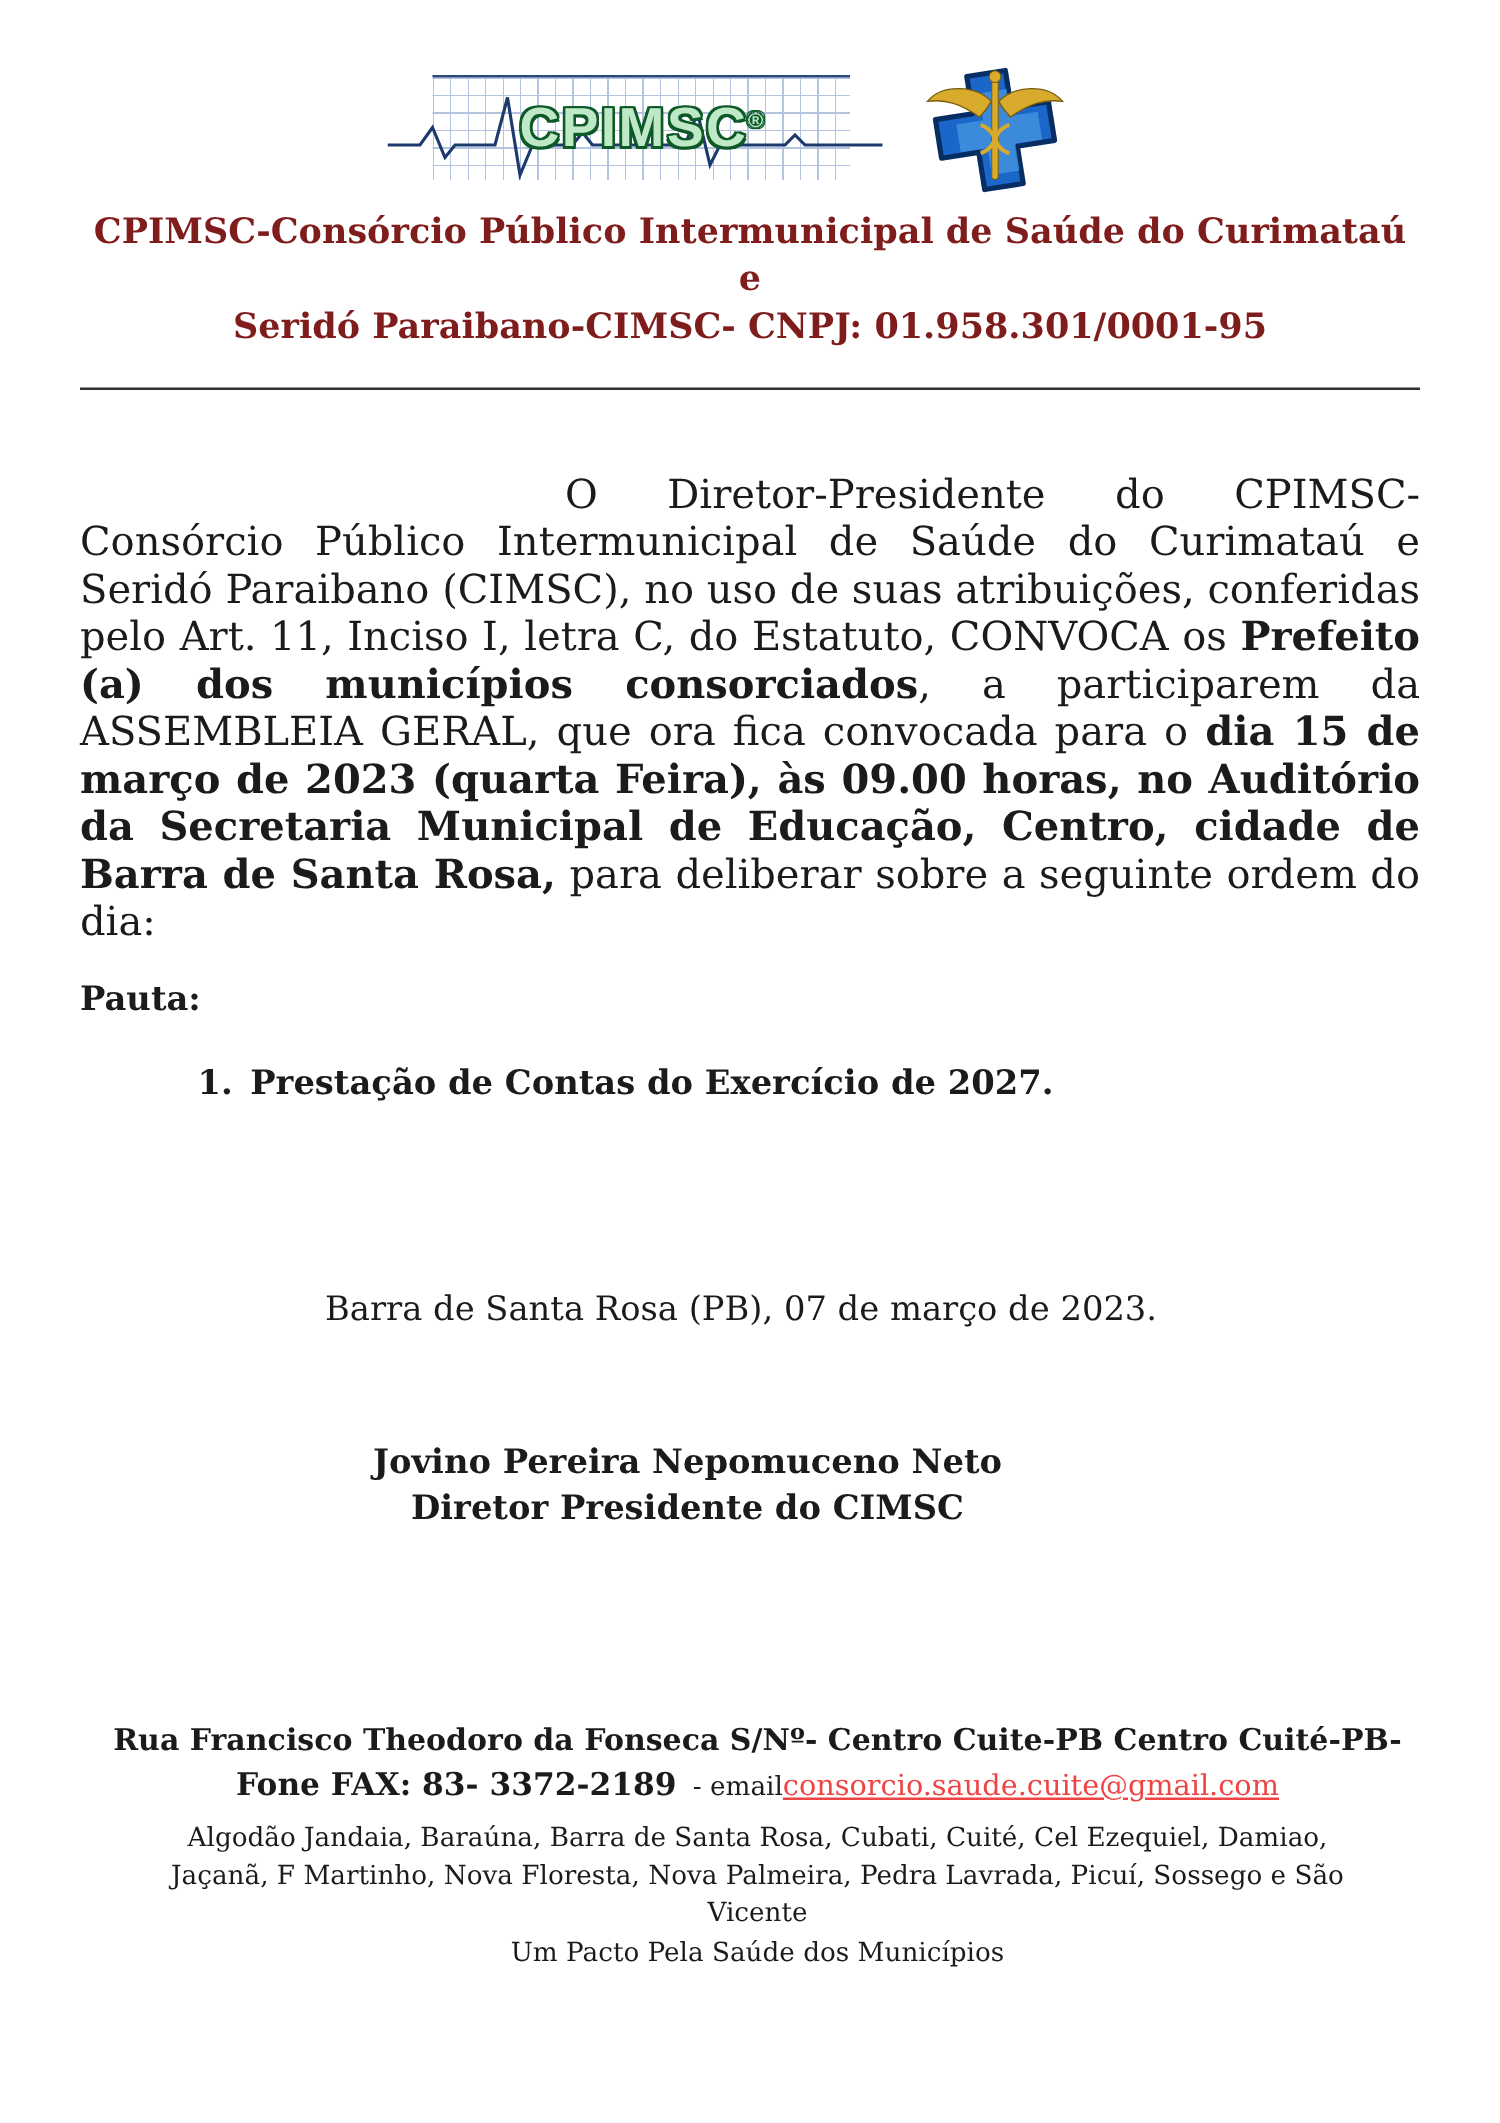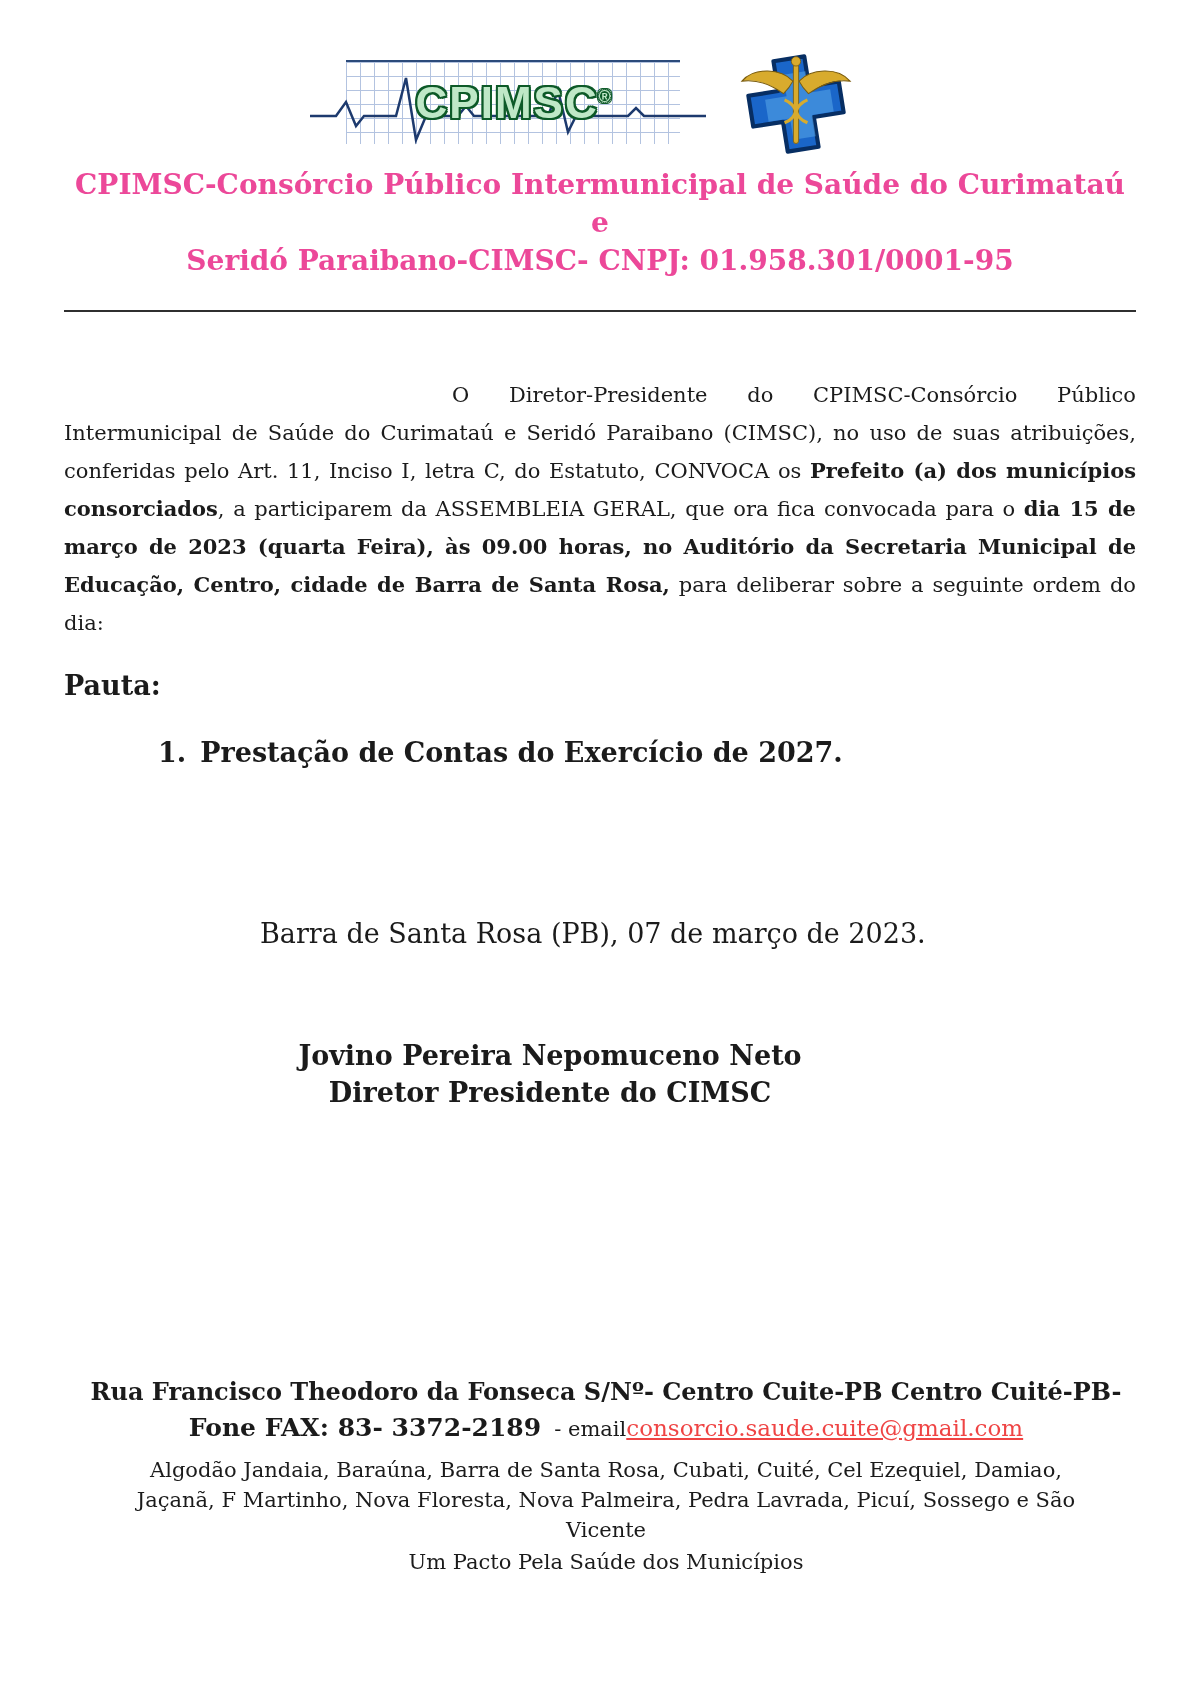--- a/index.html
+++ b/index.html
@@ -31,33 +31,33 @@
     color: #bfe8c7;
     text-shadow: -2px 0 #0d5a28, 2px 0 #0d5a28, 0 -2px #0d5a28, 0 2px #0d5a28,
                  -2px -2px #0d5a28, 2px 2px #0d5a28, -2px 2px #0d5a28, 2px -2px #0d5a28;
   }
   .logo-mark { font-size: 16px; vertical-align: super; letter-spacing: 0; }
   .cross-svg { position: absolute; right: 4px; top: -4px; width: 180px; height: 104px; }
 
   
   .org-title {
     margin-top: 14px; text-align: center;
-    font-size: 28px; font-weight: bold; line-height: 38px; color: #ec4899;
+    font-size: 28px; font-weight: bold; line-height: 38px; color: #7f1d1d;
   }
   .org-title .line { display: block; }
 
   .divider { margin-top: 30px; border-bottom: 2px solid #2f2f2f; height: 0; }
 
   
   .notice-title { margin-top: 88px; text-align: center; font-weight: bold; font-size: 27px; line-height: 36px; }
 
   
   .body-par {
     margin-top: 64px;
-    font-size: 21px; line-height: 38px;
+    font-size: 32px; line-height: 38px;
     text-align: justify;
     text-indent: 388px;
   }
   .body-par b { font-weight: bold; }
 
   .pauta { margin-top: 28px; font-size: 27px; font-weight: bold; }
   .agenda-item { margin-top: 36px; margin-left: 94px; font-size: 27px; font-weight: bold; }
   .agenda-item .num { margin-right: 14px; }
 
   .dateline { margin-top: 150px; margin-left: 196px; font-size: 27px; }

